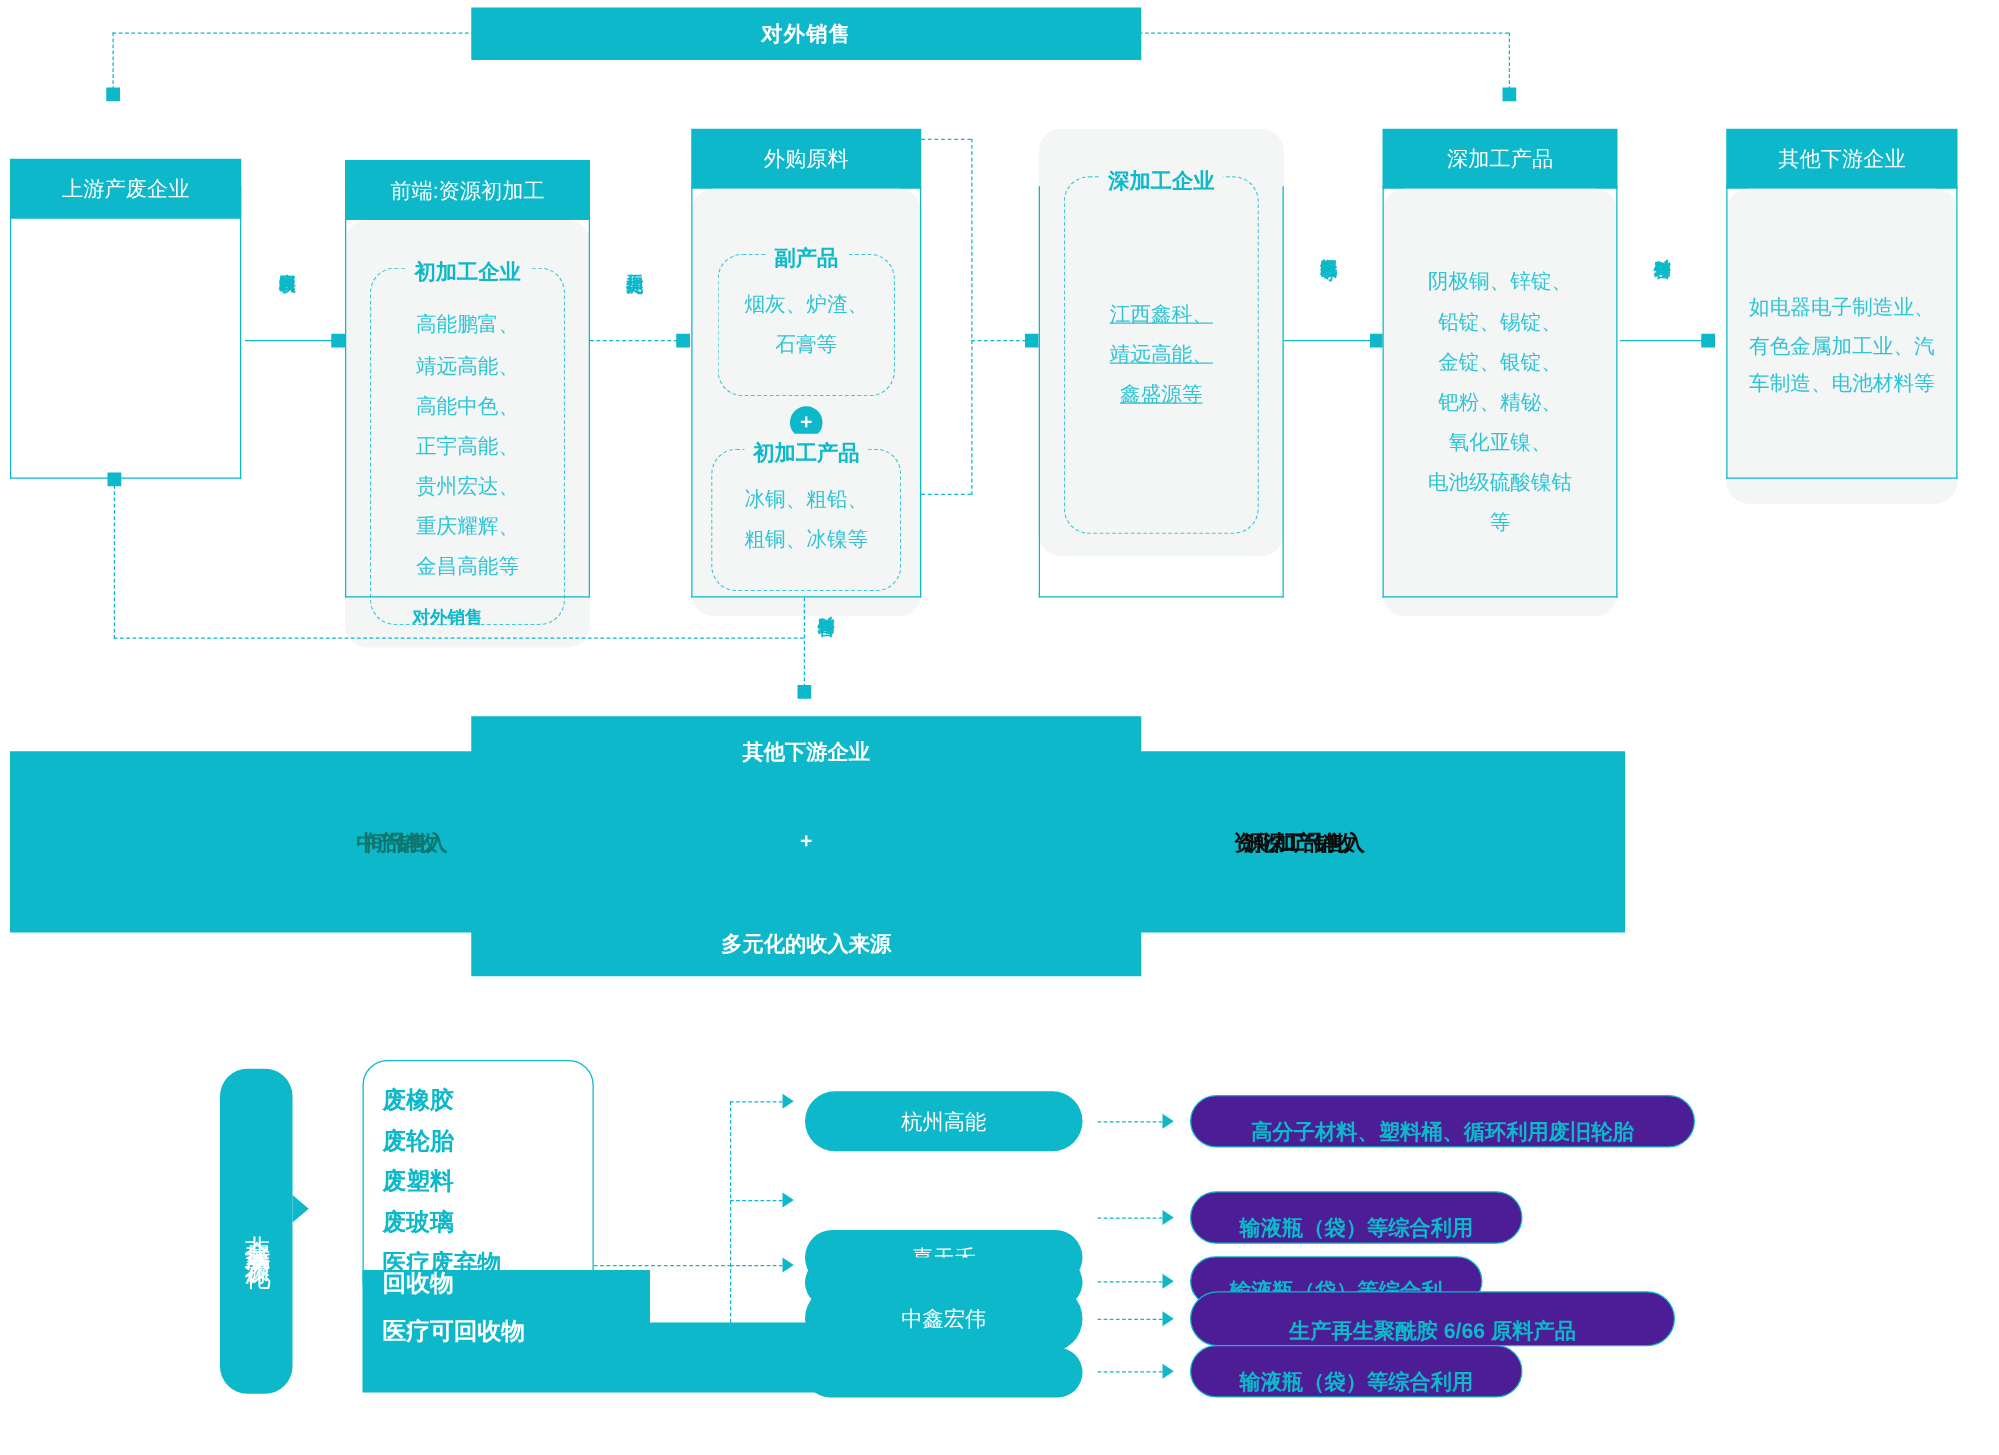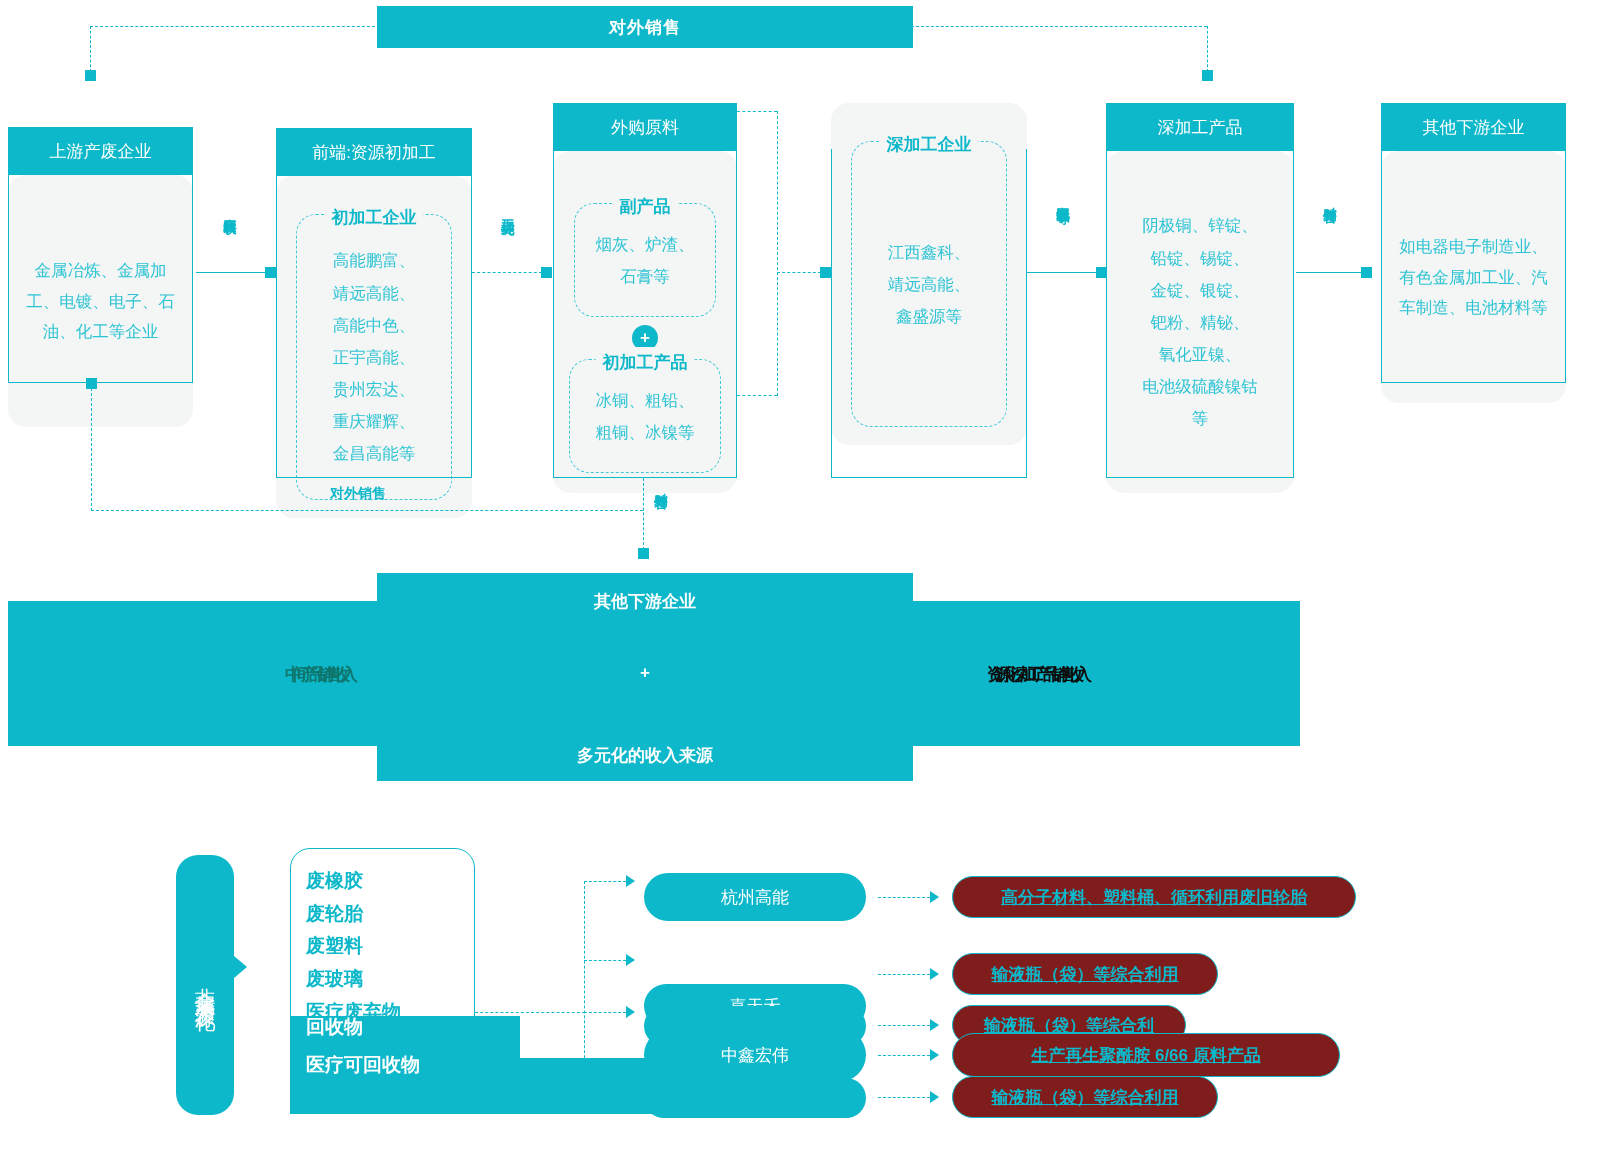--- a/index.html
+++ b/index.html
@@ -72,23 +72,23 @@
   }
   .white-card{
     background:#ffffff;border:1.6px solid #0cb8c9;border-radius:20px;
   }
   .wcard-line{color:#0cb8c9;font-weight:bold;font-size:19px;line-height:1.72;}
   .pill{
     background:#0cb8c9;border-radius:32px;color:#fff;font-size:17px;
     display:flex;align-items:center;justify-content:center;
   }
   .pill-out{
-    background:#7f1d1d;border:1.8px solid #0cb8c9;border-radius:30px;
+    background:#4c1d95;border:1.8px solid #0cb8c9;border-radius:30px;
     color:#0cb8c9;font-weight:bold;font-size:17px;
-    display:flex;align-items:center;justify-content:center;padding:0 14px;white-space:nowrap;text-decoration:underline;
+    display:flex;align-items:flex-end;justify-content:center;padding:0 14px;white-space:nowrap;
   }
   .arrow-r{
     width:0;height:0;border-left:9px solid #0cb8c9;
     border-top:6px solid transparent;border-bottom:6px solid transparent;
   }
   .notch{
     width:0;height:0;border-left:13px solid #0cb8c9;
     border-top:11px solid transparent;border-bottom:11px solid transparent;
   }
 </style>
@@ -103,23 +103,20 @@
 <div class="abs vline" style="left:90px;top:26px;height:46px;"></div>
 <div class="abs sq" style="left:85px;top:70px;"></div>
 
 <div class="abs hline" style="left:911px;top:26px;width:296px;"></div>
 <div class="abs vline" style="left:1207px;top:26px;height:46px;"></div>
 <div class="abs sq" style="left:1202px;top:70px;"></div>
 
 <div class="abs" style="left:8px;top:103px;width:185px;height:280px;margin-top:24px;">
   <div class="col-head">
     <span>上游产废企业</span>
-  </div>
-  <div class="col-body" style="height:232px;">
-    <span>金属冶炼、金属加工、电镀、电子、石油、化工等企业</span>
   </div>
 </div>
 <div class="abs" style="left:8px;top:149px;width:185px;height:234px;border:1.4px solid #0cb8c9;border-top:none;"></div>
 
 <div class="abs hline-solid" style="left:196px;top:272px;width:70px;"></div>
 <div class="abs sq" style="left:265px;top:267px;"></div>
 <div class="abs vlabel" style="left:222px;top:208px;">废料回收</div>
 
 <div class="abs" style="left:276px;top:103px;width:196px;height:375px;margin-top:25px;">
   <div class="col-head">
@@ -167,21 +164,21 @@
 <div class="abs" style="left:553px;top:149px;width:184px;height:329px;border:1.4px solid #0cb8c9;border-top:none;"></div>
 
 <div class="abs hline" style="left:737px;top:111px;width:40px;"></div>
 <div class="abs vline" style="left:777px;top:111px;height:285px;"></div>
 <div class="abs hline" style="left:737px;top:395px;width:40px;"></div>
 <div class="abs hline" style="left:777px;top:272px;width:44px;"></div>
 <div class="abs sq" style="left:820px;top:267px;"></div>
 
 <div class="abs" style="left:831px;top:103px;width:196px;height:375px;">
   <div class="col-body" style="height:322px;position:relative;">
-    <div class="dashbox" style="position:absolute;left:20px;top:38px;right:20px;bottom:18px;">
+    <div class="dashbox" style="position:absolute;left:20px;top:38px;right:20px;bottom:18px;text-decoration:underline;">
       <div class="dash-title">深加工企业</div>
       <div class="list-line">江西鑫科、</div>
       <div class="list-line">靖远高能、</div>
       <div class="list-line">鑫盛源等</div>
     </div>
   </div>
 </div>
 <div class="abs" style="left:831px;top:149px;width:196px;height:329px;border:1.4px solid #0cb8c9;border-top:none;"></div>
 
 <div class="abs hline-solid" style="left:1027px;top:272px;width:70px;"></div>

